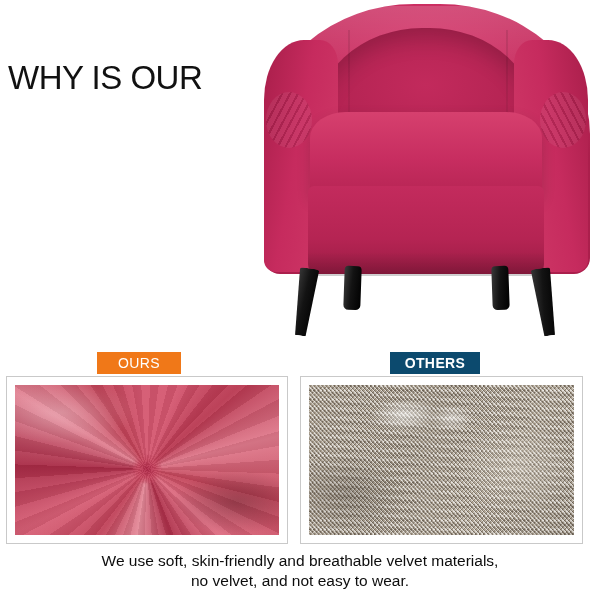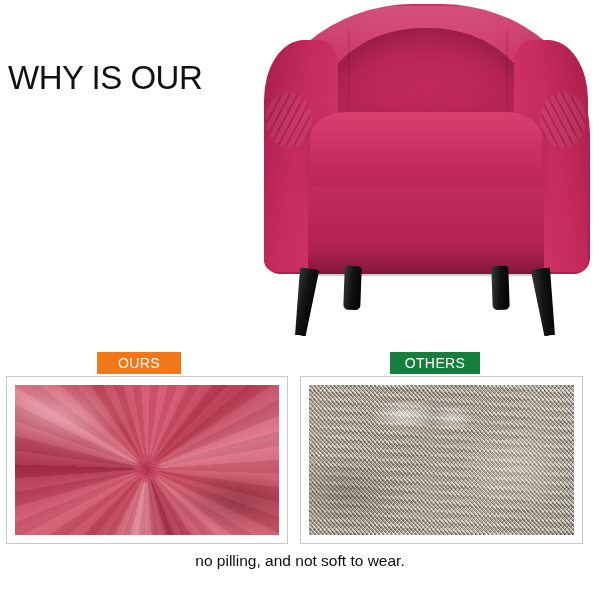--- a/index.html
+++ b/index.html
@@ -207,21 +207,22 @@
     letter-spacing: 0.4px;
   }
   .badge-ours {
     left: 97px;
     width: 84px;
     background: #f07818;
   }
   .badge-others {
     left: 390px;
     width: 90px;
-    background: #15803d;
+    background: #0c4a6e;
+    font-weight: bold;
   }
 
   
   .panel {
     position: absolute;
     top: 376px;
     height: 168px;
     border: 1px solid #c9c9c9;
     background: #ffffff;
     box-sizing: border-box;
@@ -334,16 +335,17 @@
   <div class="badge badge-others">OTHERS</div>
 
   <div class="panel panel-ours">
     <div class="swatch swatch-velvet"></div>
   </div>
   <div class="panel panel-others">
     <div class="swatch swatch-burlap"></div>
   </div>
 
   <div class="caption">
-    <span class="caption-line">no pilling, and not soft to wear.</span>
+    <span class="caption-line">We use soft, skin-friendly and breathable velvet materials,</span>
+    <span class="caption-line">no velvet, and not easy to wear.</span>
   </div>
 
 </div>
 
 </body></html>

